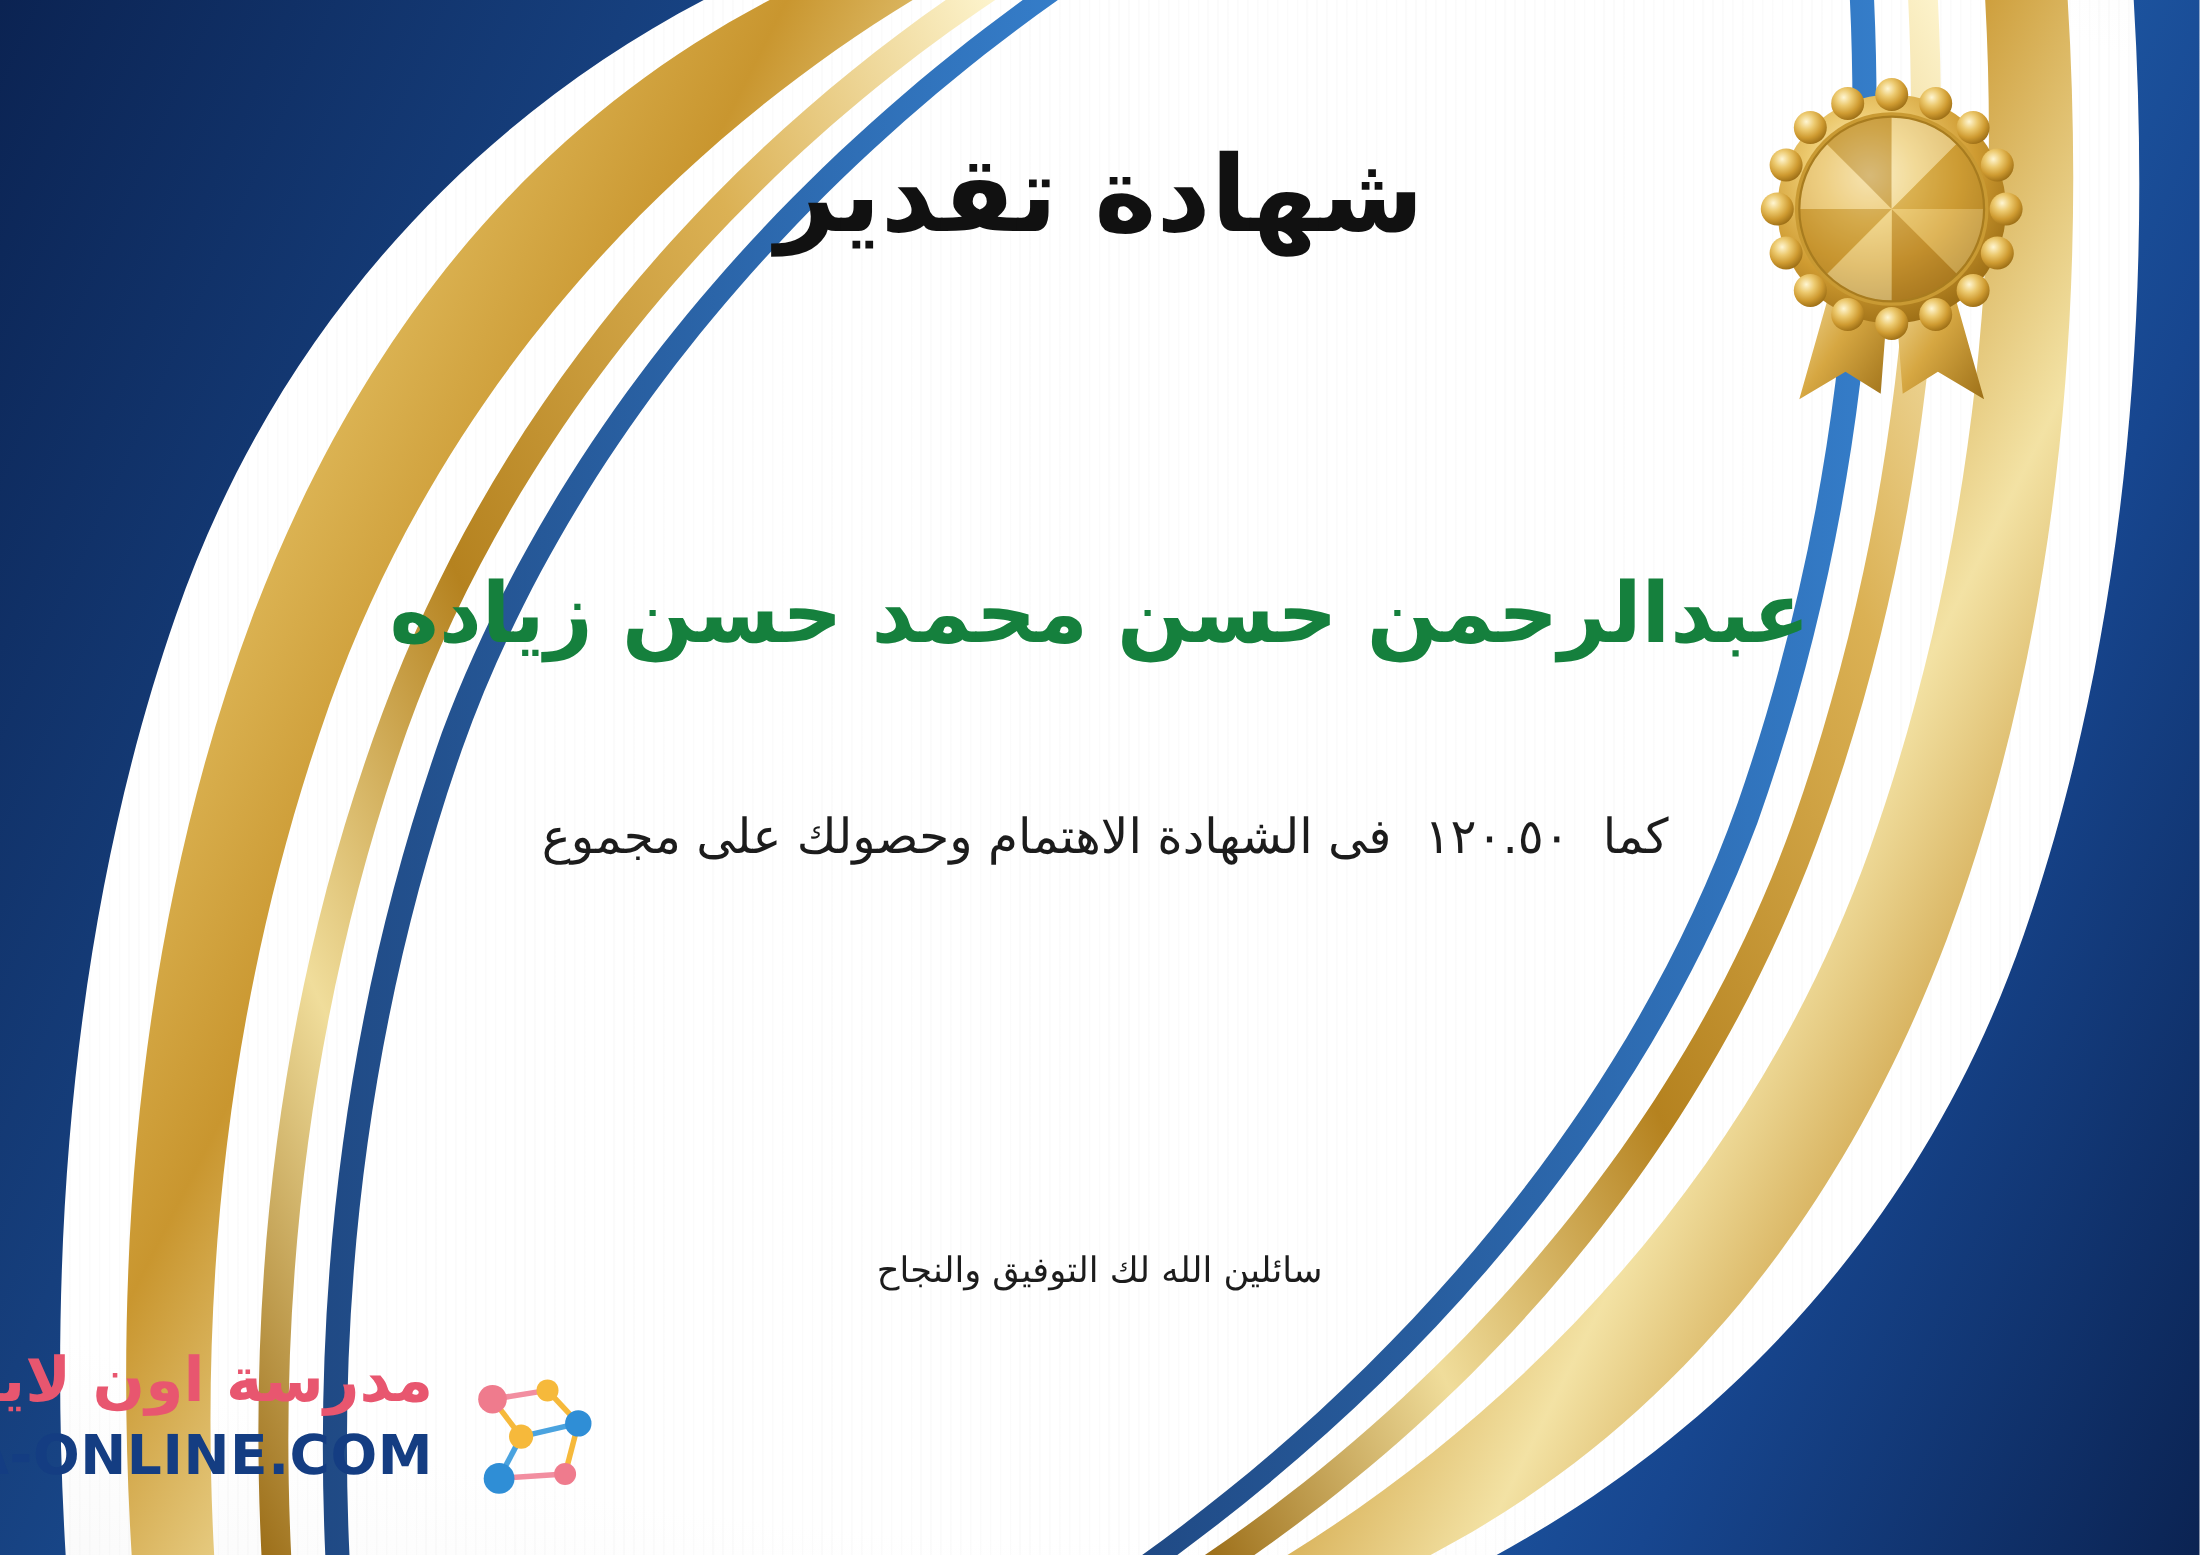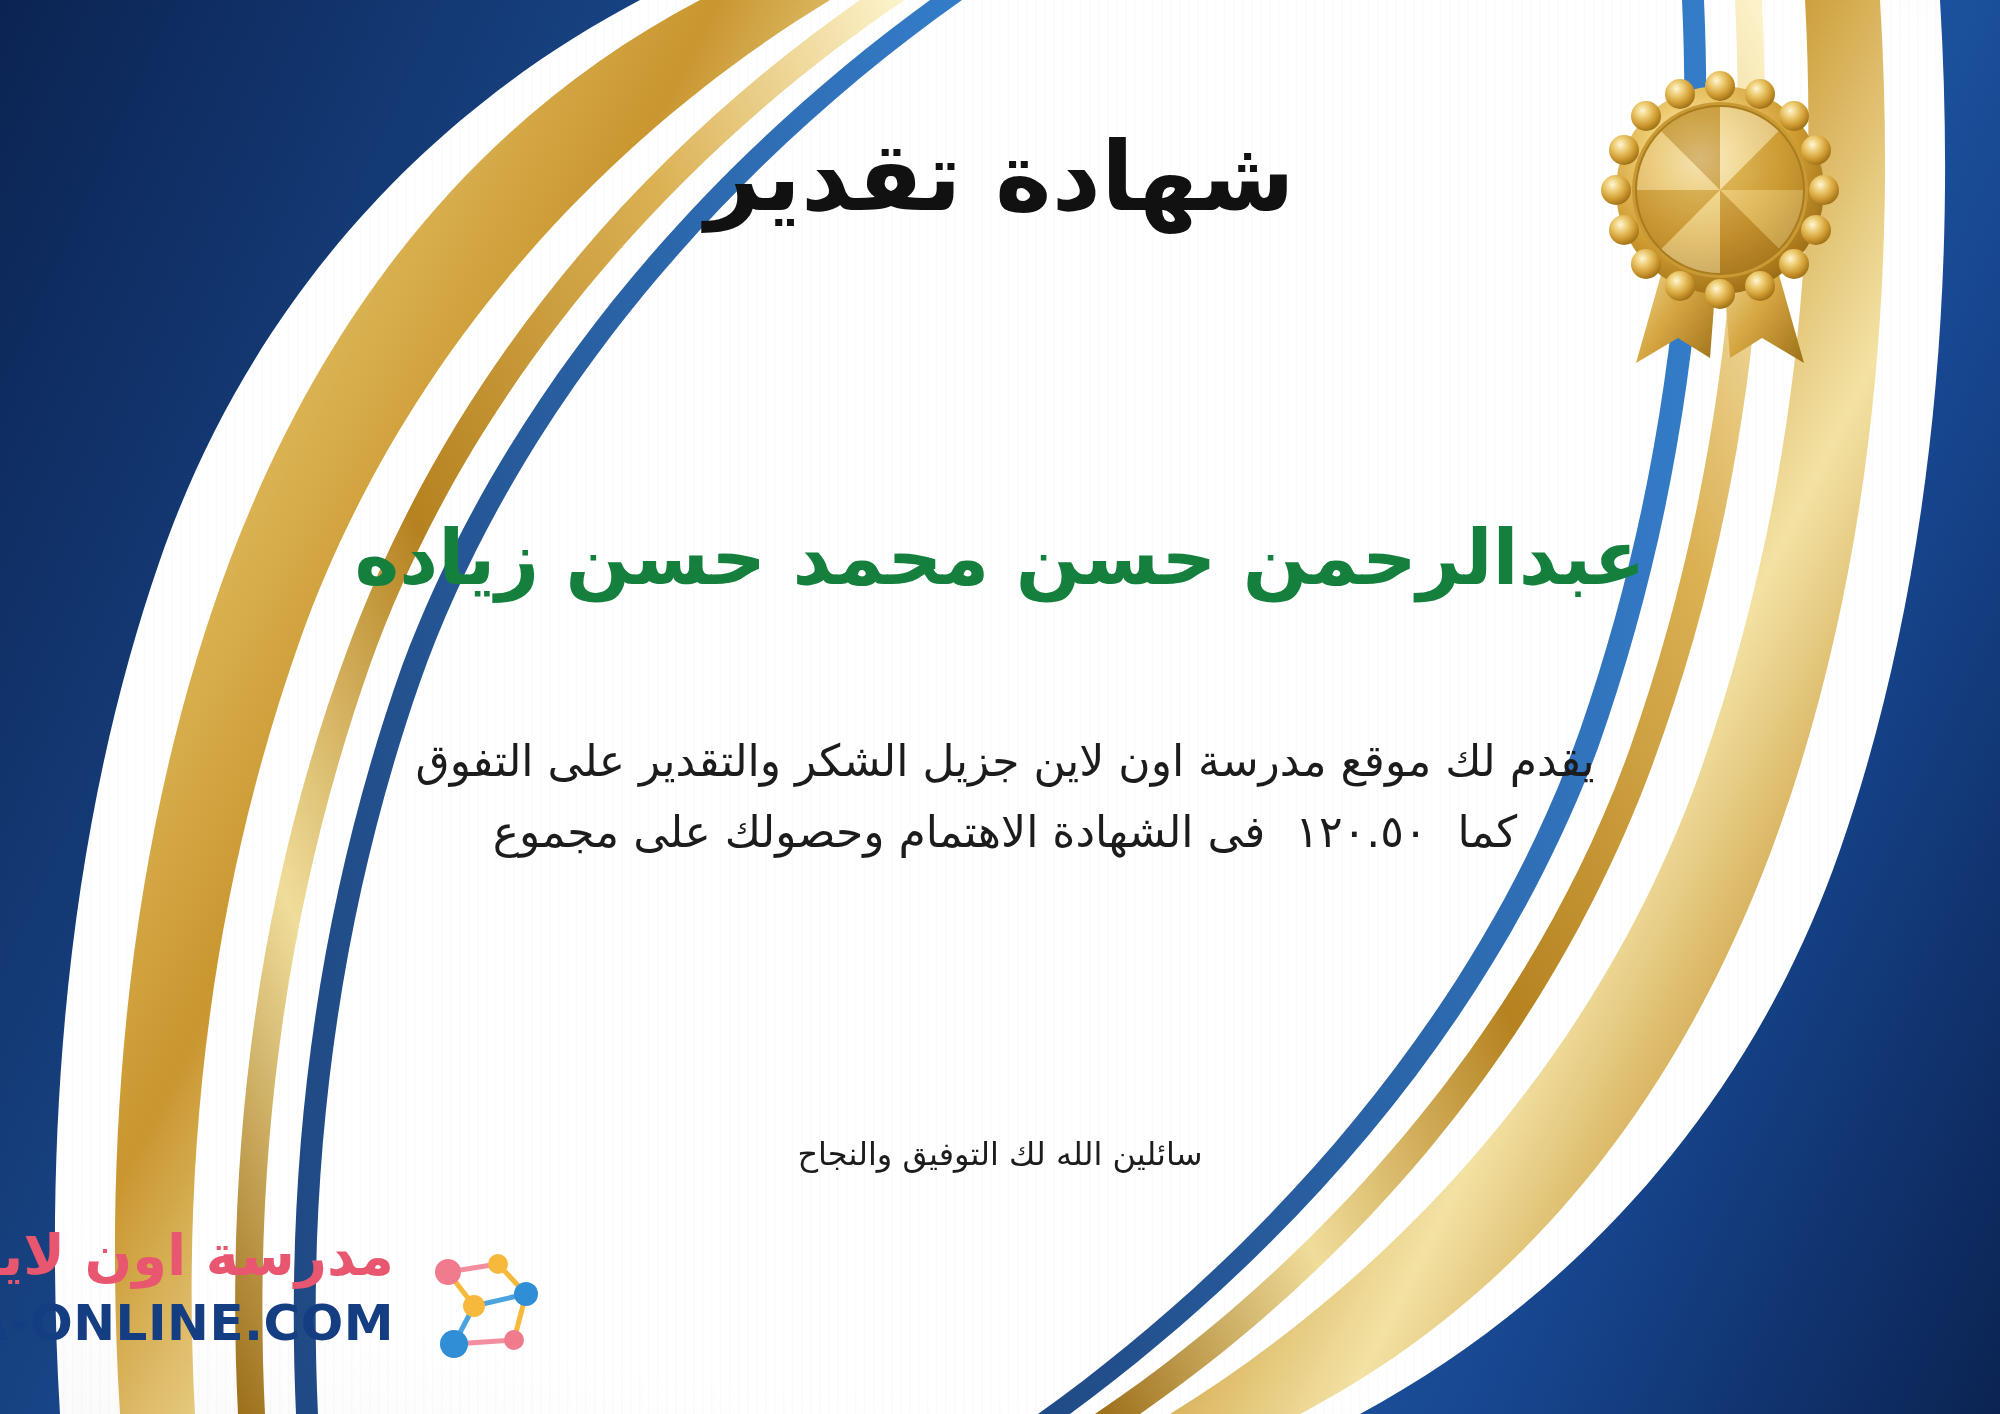--- a/index.html
+++ b/index.html
@@ -273,21 +273,20 @@
     </g>
   </svg>
 
   <div class="content">
 
     <div class="cert-title">شهادة تقدير</div>
 
     <div class="student-name">عبدالرحمن حسن محمد حسن زياده</div>
 
     <div class="body-text">
-      <div>يقدم لك موقع مدرسة اون لاين جزيل الشكر  والتقدير على التفوق</div>
       <div>
         <span>كما</span>
         <span class="score">١٢٠.٥٠</span>
         <span>فى الشهادة الاهتمام وحصولك على مجموع</span>
       </div>
     </div>
 
     <div class="closing-text">سائلين الله لك التوفيق  والنجاح</div>
   </div>
 

